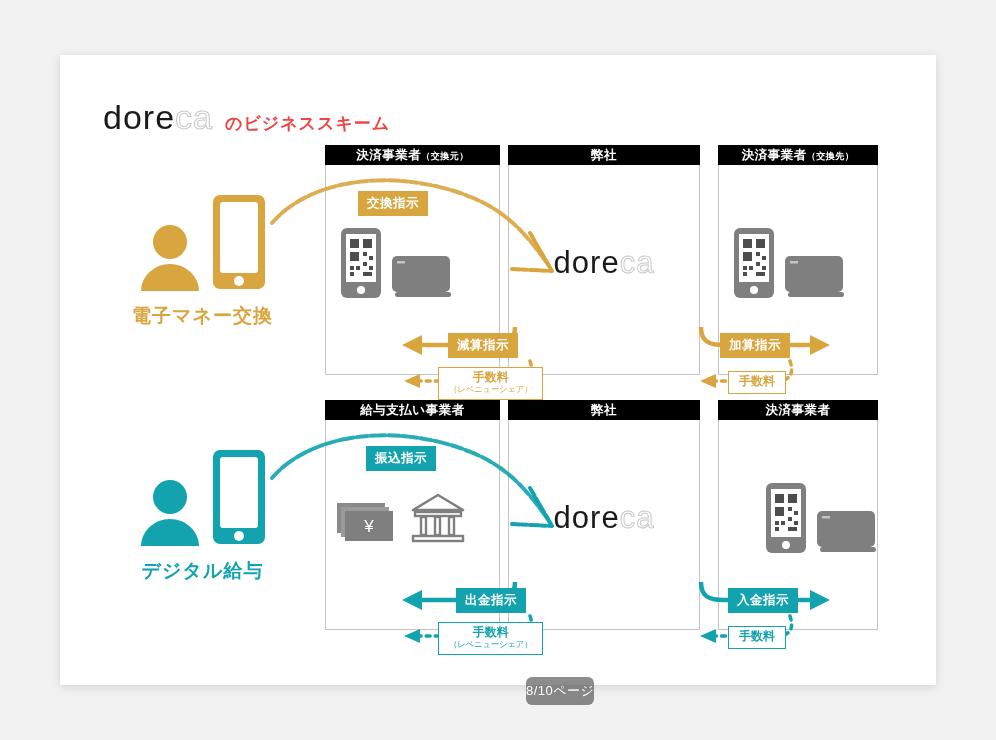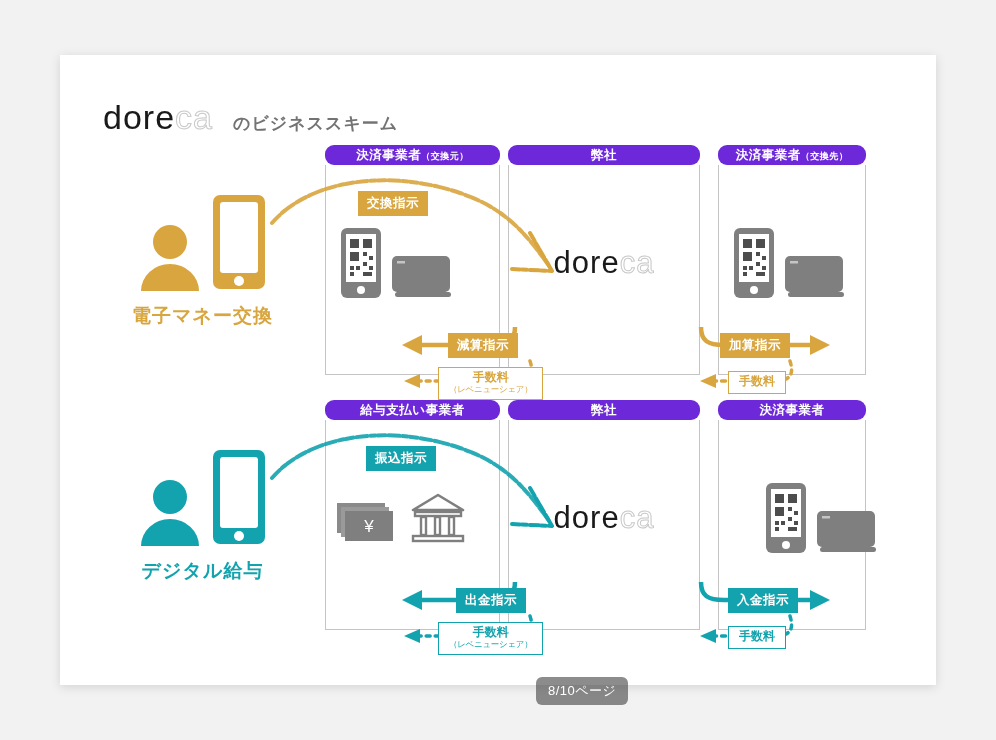--- a/index.html
+++ b/index.html
@@ -21,45 +21,45 @@
   #title-block {
     position: absolute; left: 43px; top: 43px;
     display: flex; align-items: baseline;
   }
   .logo-dore { font-size: 34px; color: #1a1a1a; letter-spacing: 1px; font-weight: 400; }
   .logo-ca {
     font-size: 34px; letter-spacing: 1px; font-weight: 400;
     color: #ffffff;
     -webkit-text-stroke: 1px #c8c8c8;
   }
-  .title-suffix { font-size: 17px; color: #737373; margin-left: 20px; font-weight: 700; letter-spacing: 1px;}
+  .title-suffix { font-size: 17px; color: #ef4444; margin-left: 12px; font-weight: 700; letter-spacing: 1px;}
 
   
   .row { position: absolute; left: 0; width: 876px; height: 250px; }
   #row-top { top: 90px; }
   #row-bottom { top: 345px; }
 
   .actor { position: absolute; left: 50px; top: 48px; width: 185px; text-align: center; }
   .actor-icons { display: flex; align-items: flex-end; justify-content: center; gap: 10px; height: 98px; }
   .actor-label { margin-top: 12px; font-size: 19px; font-weight: 700; letter-spacing: 1px; }
 
   
   .panel { position: absolute; top: 0; }
   .panel-head {
-    background: #6d28d9; color: #fff;
+    background: #000000; color: #fff;
     height: 20px; line-height: 20px; text-align: center;
     font-size: 12.5px; font-weight: 700; letter-spacing: .5px;
-    white-space: nowrap; overflow: hidden; border-radius: 9px;
+    white-space: nowrap; overflow: hidden;
   }
   .panel-head .sub { font-size: 9px; font-weight: 700; }
   .panel-body { border: 1px solid #c4c4c4; border-top: none; height: 210px; position: relative; background: #fff; padding-left: 32px; }
 
   #p1t, #p1b { left: 265px; width: 175px; }
   #p2t, #p2b { left: 448px; width: 192px; }
-  #p3t, #p3b { left: 658px; width: 148px; }
+  #p3t, #p3b { left: 658px; width: 160px; }
 
   .brand-center {
     position: absolute; left: 0; right: 0; top: 80px;
     text-align: center; white-space: nowrap;
   }
   .brand-center .logo-dore { font-size: 31px; }
   .brand-center .logo-ca { font-size: 31px; }
 
   .dev-icons { position: absolute; left: 14px; top: 62px; display: flex; align-items: flex-end; gap: 9px; }
 
@@ -74,23 +74,23 @@
   .fee {
     position: absolute; background: #fff; text-align: center;
     font-size: 12px; font-weight: 700; padding: 3px 10px 4px; white-space: nowrap;
     line-height: 1.15;
   }
   .fee-o { border: 1.6px solid #d8a53e; color: #d8a53e; }
   .fee-t { border: 1.6px solid #12a3ae; color: #12a3ae; }
   .fee .small { display: block; font-size: 8.5px; font-weight: 400; letter-spacing: -.3px; }
 
   #pagebadge {
-    position: absolute; left: 476px; top: 622px;
+    position: absolute; left: 466px; top: 622px;
     background: rgba(70,70,70,.62); color: #fff;
-    font-size: 13px; padding: 5px 12px; border-radius: 6px;
+    font-size: 13px; padding: 5px 0; border-radius: 6px;
     letter-spacing: .5px;
   }
 </style>
 </head>
 <body>
 
 <div id="slide">
 
   <div id="title-block">
     <span class="logo-dore">dore</span>

